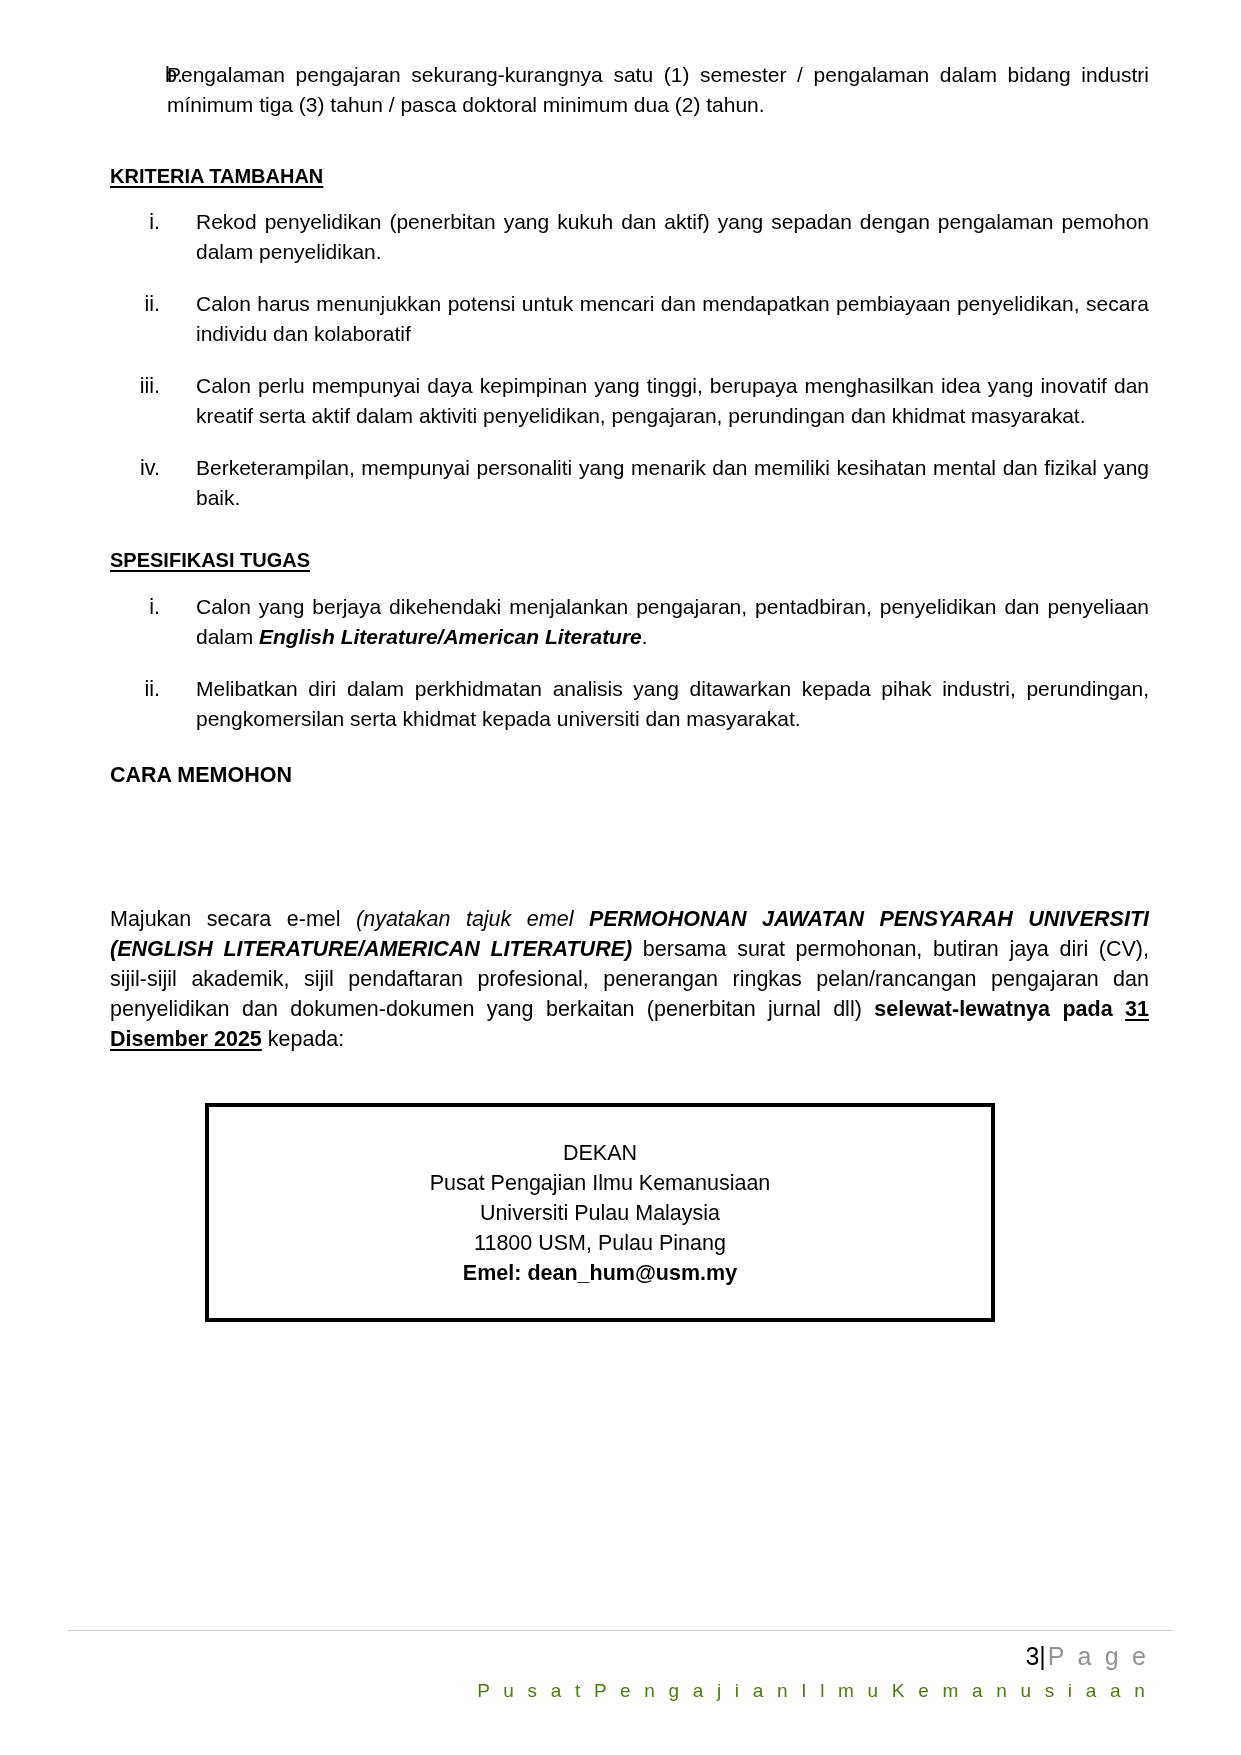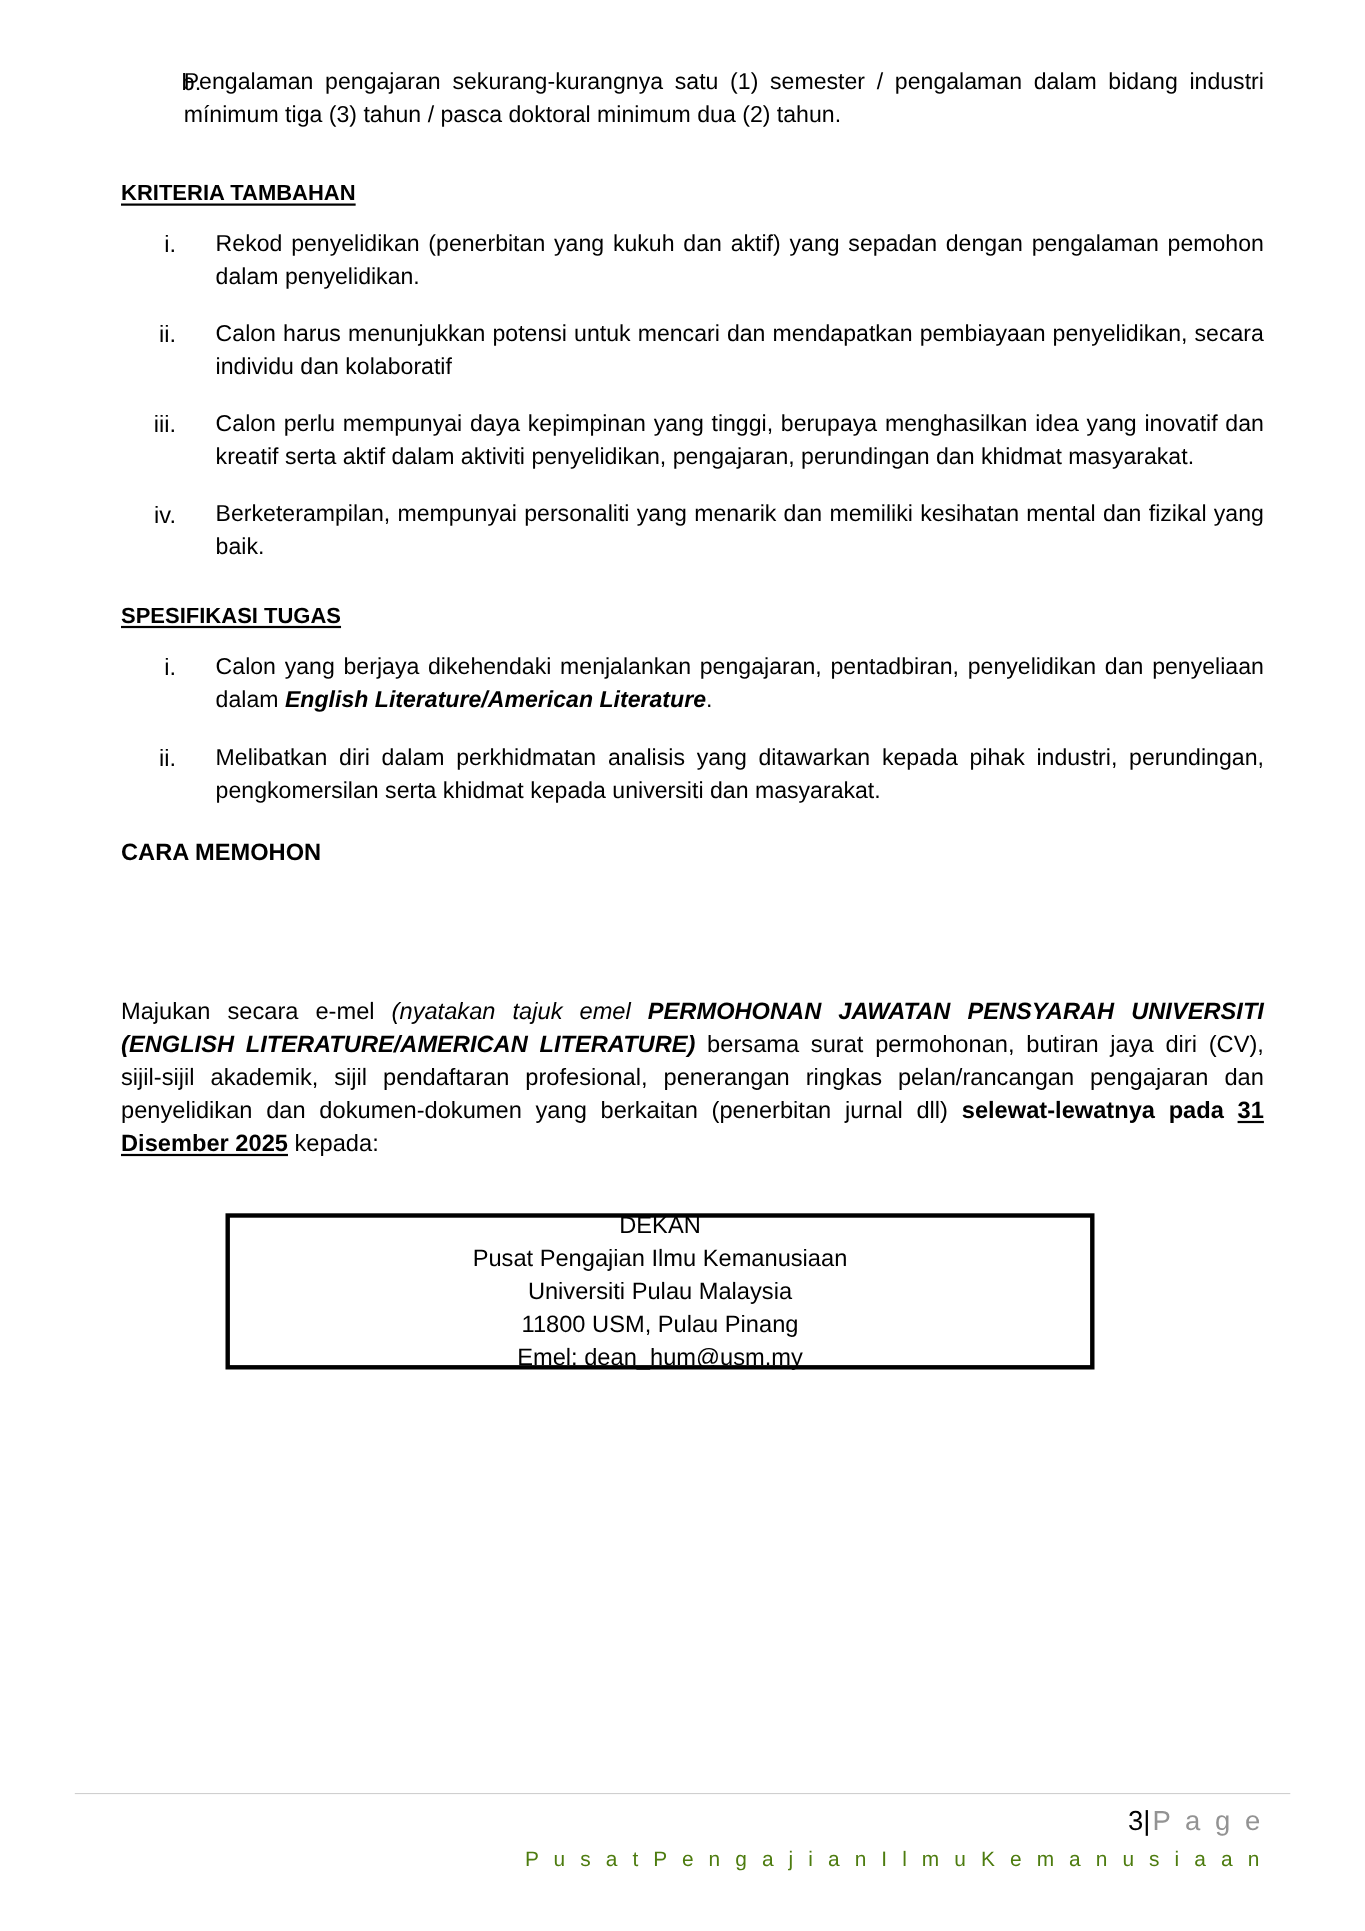--- a/index.html
+++ b/index.html
@@ -113,33 +113,33 @@
   .apply-para b { font-weight: bold; margin-top: 24px; }
   .bi { font-weight: bold; font-style: italic; }
   .u { text-decoration: underline; text-underline-offset: 3px; }
 
   
   .address-box {
     position: absolute;
     left: 205px;
     top: 1103px;
     width: 790px;
-    height: 142px;
+    height: 219px;
     border: 4px solid #000000;
     box-sizing: border-box;
     display: flex;
     align-items: center;
     justify-content: center;
   }
   .address-lines {
     text-align: center;
     font-size: 21.5px;
     line-height: 30px;
   }
-  .address-lines .email { font-weight: normal; }
+  .address-lines .email { font-weight: bold; }
 
   
   .note {
     position: absolute;
     left: 100px;
     right: 92px;
     top: 1335px;
     font-size: 21.5px;
     font-weight: bold;
     line-height: 28px;

